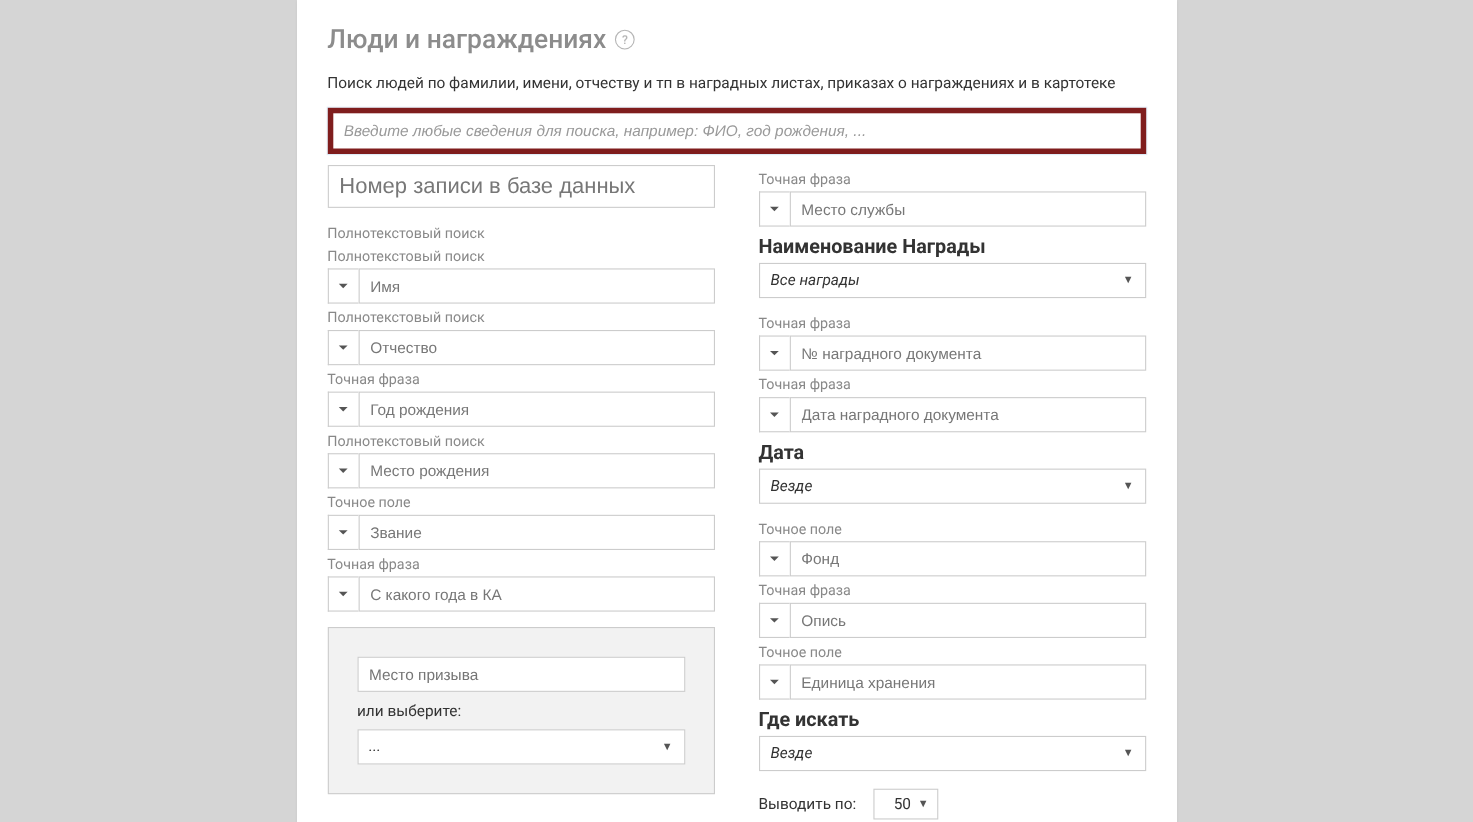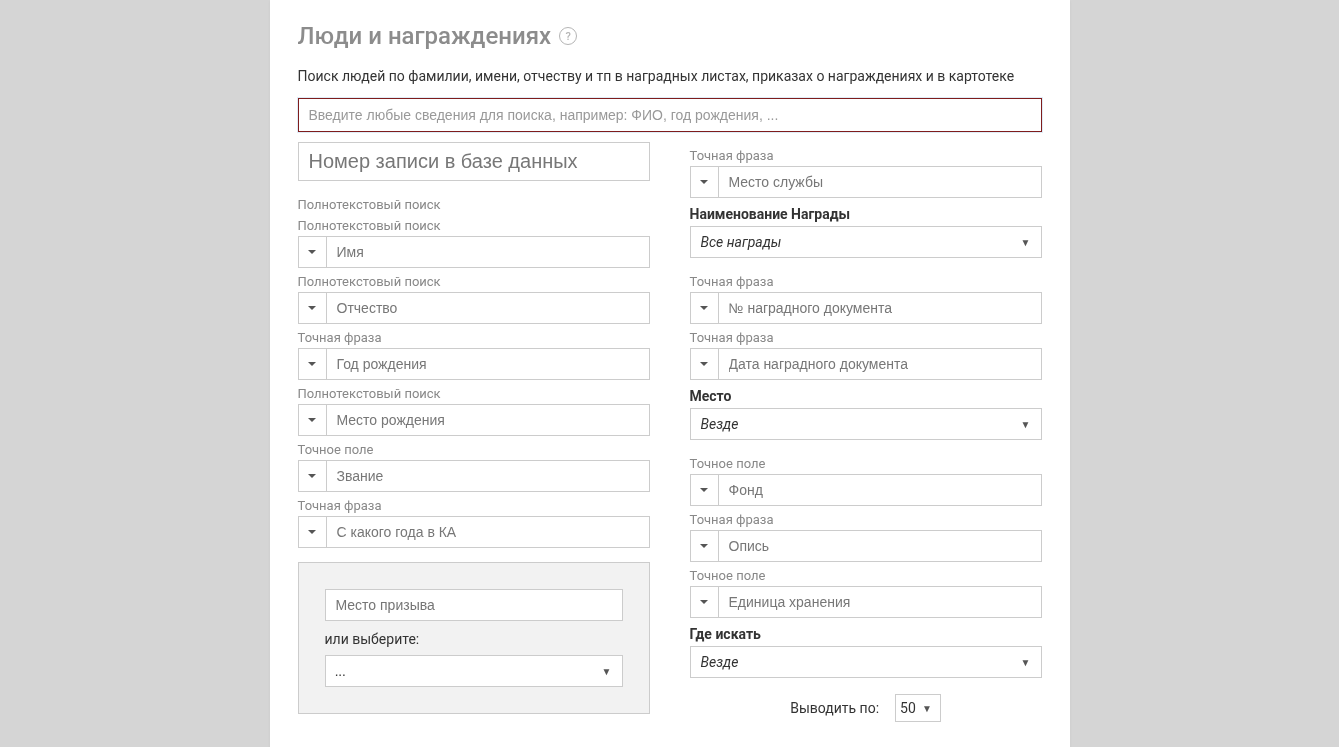--- a/index.html
+++ b/index.html
@@ -38,26 +38,27 @@
     align-items: center;
     justify-content: center;
   }
   .description {
     font-size: 14px;
     color: #333;
     margin-bottom: 14px;
   }
   .main-search {
     width: 100%;
-    border: 1px solid #7f1d1d;
+    border: 5px solid #7f1d1d;
     outline: none;
     padding: 8px 10px;
     font-size: 14px;
     box-shadow: 0 0 0 1px rgba(42,129,201,.15);
     margin-bottom: 10px;
+    font-style: italic;
   }
   .main-search::placeholder { color: #999; }
   .columns {
     display: flex;
     gap: 40px;
   }
   .col { flex: 1; min-width: 0; }
   .record-id {
     width: 100%;
     border: 1px solid #ccc;
@@ -66,21 +67,21 @@
     margin-bottom: 10px;
   }
   .field-label {
     font-size: 13px;
     color: #888;
     margin-top: 6px;
     margin-bottom: 3px;
     display: block;
   }
   .bold-label {
-    font-size: 14px;
+    font-size: 18px;
     font-weight: 700;
     color: #333;
     margin-top: 8px;
     margin-bottom: 4px;
     display: block;
   }
   .input-group {
     display: flex;
     width: 100%;
   }
@@ -142,26 +143,25 @@
   .callout-box .or-text {
     font-size: 14px;
     color: #333;
     margin: 10px 0 8px 0;
   }
   .page-size-row {
     display: flex;
     align-items: center;
     gap: 16px;
     margin-top: 16px;
-    justify-content: center;
   }
   .page-size-row .ps-label { font-size: 14px; color: #333; }
   .small-select {
     border: 1px solid #ccc;
-    padding: 5px 24px 5px 4px;
+    padding: 5px 24px 5px 17px;
     font-size: 14px;
     position: relative;
     cursor: pointer;
     background: #fff;
   }
   .small-select .sel-caret {
     position: absolute;
     right: 8px;
     top: 50%;
     transform: translateY(-50%);
@@ -274,21 +274,21 @@
       </div>
 
       <span class="field-label">Точная фраза</span>
       <div class="input-group">
         <div class="dd-toggle">
             <span class="caret"></span>
           </div>
         <input class="text-input" type="text" placeholder="Дата наградного документа" style="">
       </div>
 
-      <span class="bold-label">Место</span>
+      <span class="bold-label">Дата</span>
       <div class="select-like">
         <span>Везде</span>
         <span class="sel-caret">▼</span>
       </div>
 
       <span class="field-label" style="margin-top:16px">Точное поле</span>
       <div class="input-group">
         <div class="dd-toggle">
             <span class="caret"></span>
           </div>

